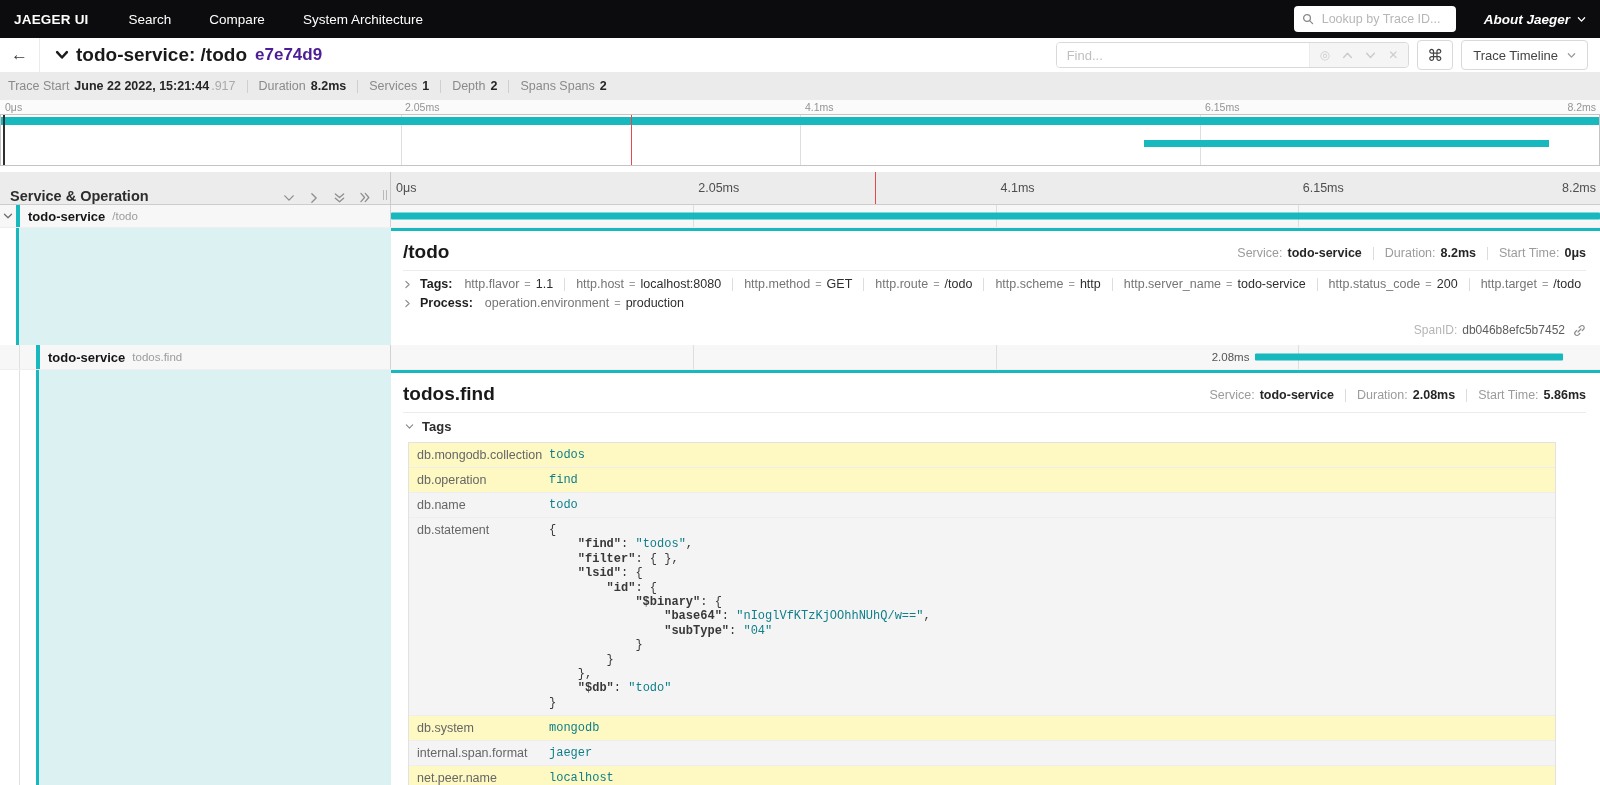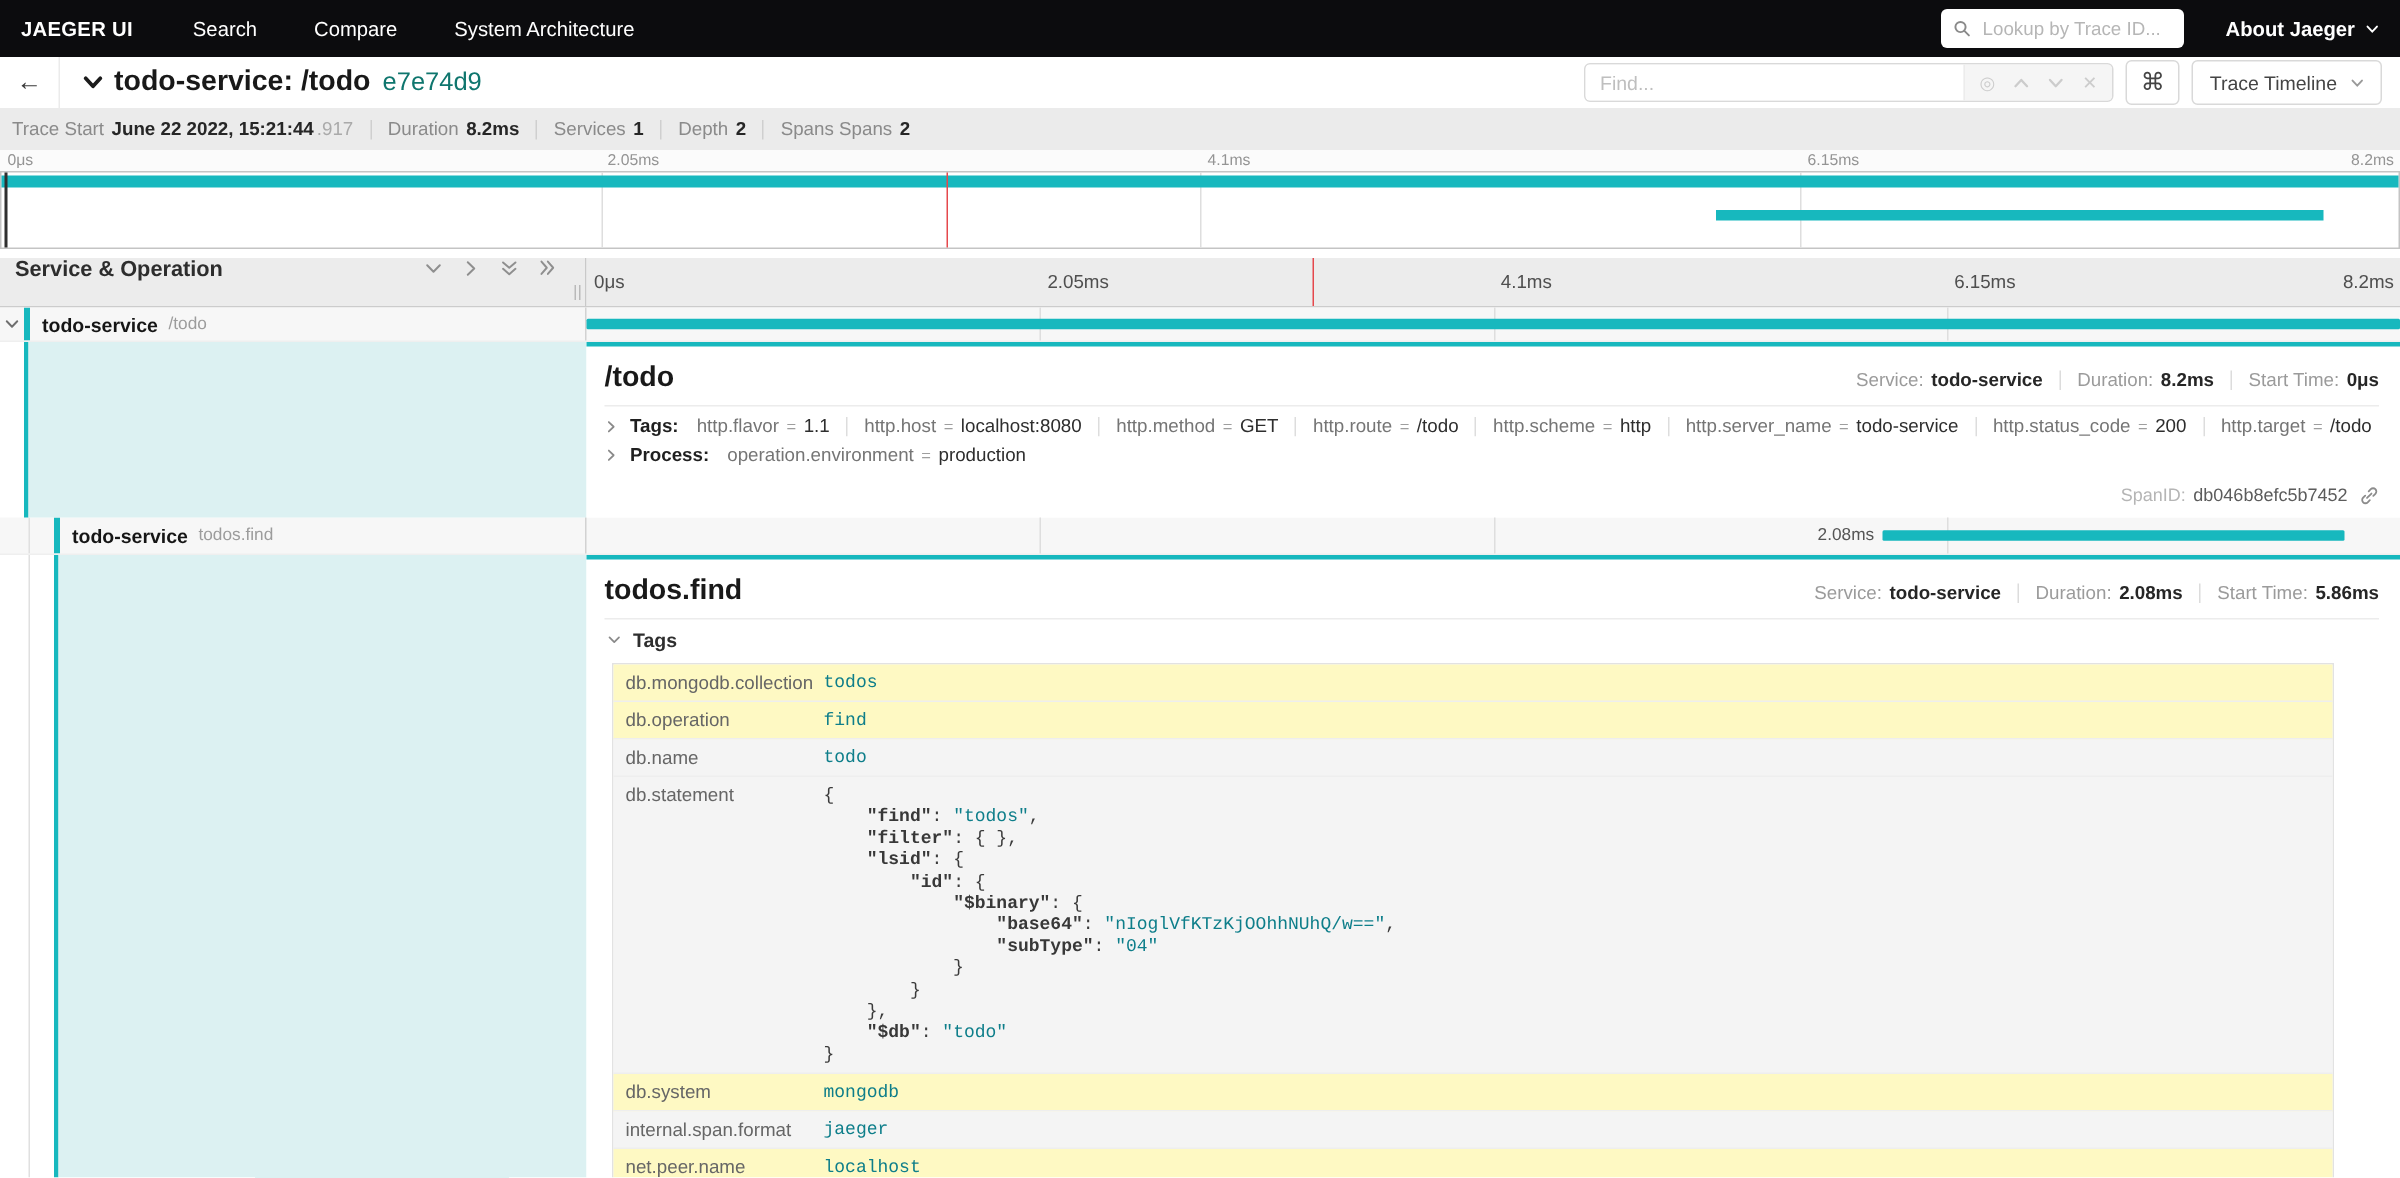--- a/index.html
+++ b/index.html
@@ -11,28 +11,28 @@
   svg.i { display:block; }
 
   
   .topnav { height:38px; background:#0c0c0e; display:flex; align-items:center; padding:0 14px; color:#fff; }
   .brand { font-size:13.5px; font-weight:700; letter-spacing:.2px; margin-right:40px; cursor:pointer; }
   .nav-item { font-size:13.5px; margin-right:38px; cursor:pointer; }
   .topnav .spacer { flex:1; }
   .lookup { width:162px; height:26px; background:#fff; border-radius:4px; display:flex; align-items:center; padding:0 8px; gap:6px; margin-right:28px; }
   .lookup input { border:0; outline:0; width:100%; font-size:12.5px; color:#333; font-family:"Liberation Sans",sans-serif; }
   .lookup input::placeholder { color:#b6b6b6; }
-  .about { display:flex; align-items:center; gap:7px; font-size:13.5px; font-weight:600; cursor:pointer; }
+  .about { display:flex; align-items:center; gap:7px; font-size:13.5px; font-weight:600; cursor:pointer;font-style:italic; }
 
   
   .titlebar { height:34px; display:flex; align-items:center; background:#fff; }
   .back { width:40px; height:100%; display:flex; align-items:center; justify-content:center; border-right:1px solid #ebebeb; color:#3a3a3a; font-size:17px; cursor:pointer; }
   .title-chevron { margin:0 7px 0 15px; color:#1c1c1c; cursor:pointer; }
   .page-title { font-size:19px; font-weight:700; color:#191919; margin:0; white-space:nowrap; }
-  .trace-id { font-size:17px; font-weight:400; color:#0f766e; margin-left:8px; }
+  .trace-id { font-size:17px; font-weight:700; color:#4c1d95; margin-left:8px; }
   .titlebar .spacer { flex:1; }
   .tb-controls { display:flex; align-items:center; gap:8px; margin-right:12px; }
   .find-group { display:flex; height:26px; border:1px solid #d9d9d9; border-radius:4px; overflow:hidden; background:#fff; }
   .find-input { width:252px; border:0; outline:0; padding:0 10px; font-size:13px; color:#333; font-family:"Liberation Sans",sans-serif; }
   .find-input::placeholder { color:#bfbfbf; }
   .find-icons { display:flex; align-items:center; gap:12px; background:#f5f5f5; border-left:1px solid #ececec; padding:0 10px; color:#cccccc; }
   .find-icons .tgt { font-size:12px; line-height:1; }
   .find-icons .x { font-size:12px; line-height:1; }
   .cmd-btn { width:36px; height:30px; border:1px solid #d9d9d9; border-radius:4px; background:#fff; display:flex; align-items:center; justify-content:center; font-size:16px; color:#444; cursor:pointer; }
   .view-btn { height:30px; border:1px solid #d9d9d9; border-radius:4px; background:#fff; display:flex; align-items:center; gap:9px; padding:0 11px; font-size:13px; color:#444; cursor:pointer; }
@@ -50,21 +50,21 @@
   .mm-canvas { position:relative; height:52px; border:1px solid #c4c4c4; background:#fff; }
   .vline { position:absolute; top:0; bottom:0; width:1px; background:#dedede; }
   .mm-bar { position:absolute; height:8px; background:#17B8BE; }
   .mm-bar.b0 { top:2px; }
   .mm-bar.b1 { top:25px; height:7px; }
   .cursor-line { position:absolute; top:0; bottom:0; width:1px; background:#e5484d; }
   .mm-scrubber { position:absolute; top:0; bottom:0; left:2px; width:2px; background:#2f2f2f; cursor:col-resize; }
 
   
   .table-header { margin-top:6px; height:33px; display:flex; border-bottom:1px solid #cccccc; }
-  .th-left { width:391px; flex-shrink:0; background:#ececec; display:flex; align-items:flex-start; padding-left:10px; border-right:1px solid #c9c9c9; }
+  .th-left { width:391px; flex-shrink:0; background:#ececec; display:flex; align-items:flex-end; padding-left:10px; border-right:1px solid #c9c9c9; }
   .th-title { font-size:14.5px; font-weight:700; color:#2d2d2d; flex:1; }
   .th-icons { display:flex; align-items:center; gap:13px; color:#8f8f8f; margin-right:12px; }
   .th-icons > span { cursor:pointer; display:flex; }
   .col-resizer { display:flex; gap:2px; margin-right:3px; cursor:col-resize; align-self:flex-end; padding-bottom:4px; }
   .col-resizer i { display:block; width:1px; height:10px; background:#b9b9b9; }
   .th-right { flex:1; position:relative; background:#ececec; font-size:12.5px; color:#4f4f4f; }
   .th-right .tick { position:absolute; top:9px; }
 
   
   .row { display:flex; background:#f7f7f7; border-bottom:1px solid #efefef; cursor:pointer; }

